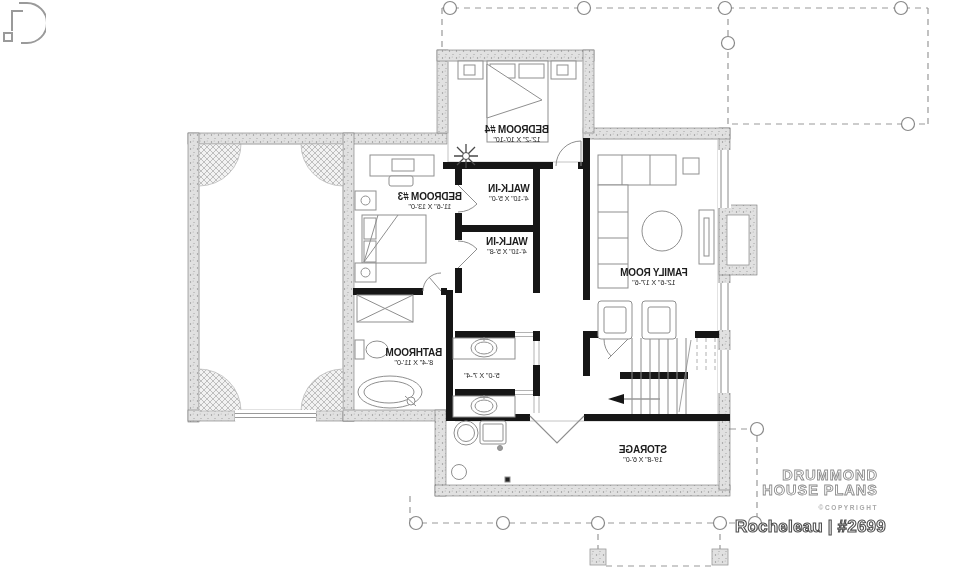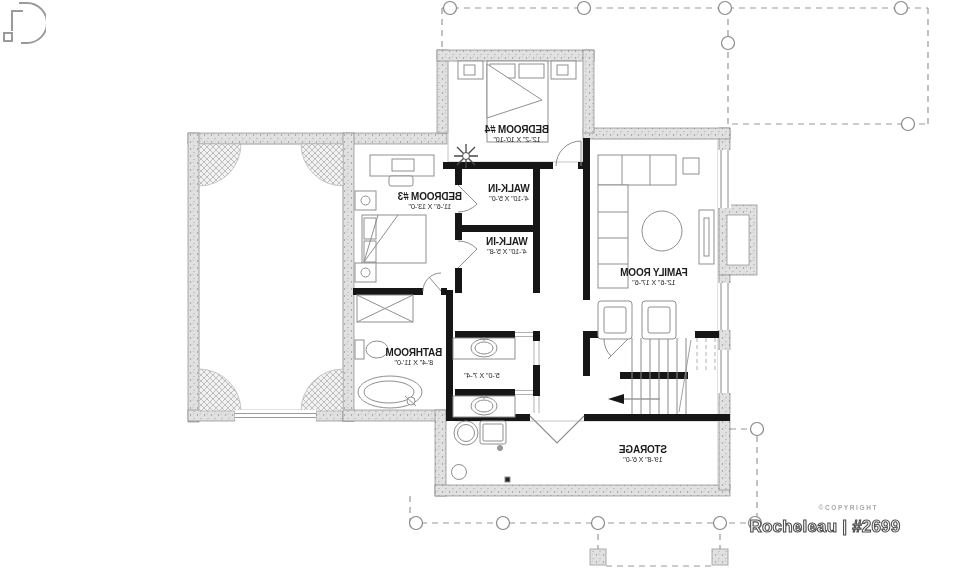--- a/index.html
+++ b/index.html
@@ -10,21 +10,21 @@
   .room-label{position:absolute;transform:translate(-50%,-55%) scaleX(-1);
 
               text-align:center;color:#1c1c1c;line-height:1.2;white-space:nowrap;z-index:5;}
   .room-name{display:block;font-size:10px;font-weight:bold;letter-spacing:-0.2px;}
   .room-dims{display:block;font-size:7.3px;color:#2a2a2a;letter-spacing:-0.2px;}
   .brand-names{position:absolute;left:740px;top:468px;width:138px;text-align:right;
                font-size:14.5px;line-height:14.5px;font-weight:bold;letter-spacing:1px;
                color:#fff;-webkit-text-stroke:0.9px #8d8d8d;z-index:6;}
   .brand-copyright{position:absolute;left:740px;top:504px;width:138px;text-align:right;
                font-size:6.5px;font-weight:bold;letter-spacing:1.6px;color:#a9a9a9;z-index:6;}
-  .plan-title{position:absolute;left:735px;top:517px;width:180px;text-align:center;
+  .plan-title{position:absolute;left:735px;top:517px;width:180px;text-align:left;
                font-size:17px;font-weight:bold;letter-spacing:0.2px;color:#fff;
                -webkit-text-stroke:1.1px #4f4f4f;z-index:6;}
   .brand-logo{position:absolute;left:882px;top:464px;width:46px;height:46px;z-index:6;}
 </style>
 </head>
 <body>
 
 <div class="stage">
 
 <svg width="960" height="569" viewBox="0 0 960 569">
@@ -254,20 +254,24 @@
       </div>
       <div class="room-label" style="left: 482px; top: 377px;">
         <span class="room-dims">5'-0" X 7'-4"</span>
       </div>
       <div class="room-label" style="left: 643px; top: 455px;">
         <span class="room-name">STORAGE</span>
         <span class="room-dims">19'-8" X 6'-0"</span>
       </div>
     </div>
 
+<div class="brand-names">
+  <span>DRUMMOND</span><br>
+  <span>HOUSE PLANS</span>
+</div>
 <div class="brand-copyright">©COPYRIGHT</div>
 <div class="plan-title">Rocheleau | #2699</div>
 <svg class="brand-logo" viewBox="0 0 46 46">
   <g fill="none" stroke="#9a9a9a" stroke-width="2">
     <path d="M12,31 V11 H23"></path>
     <path d="M19,3 h8 a20,20 0 0 1 0,40 h-6"></path>
     <rect x="4" y="33" width="8" height="8"></rect>
   </g>
 </svg>
 

